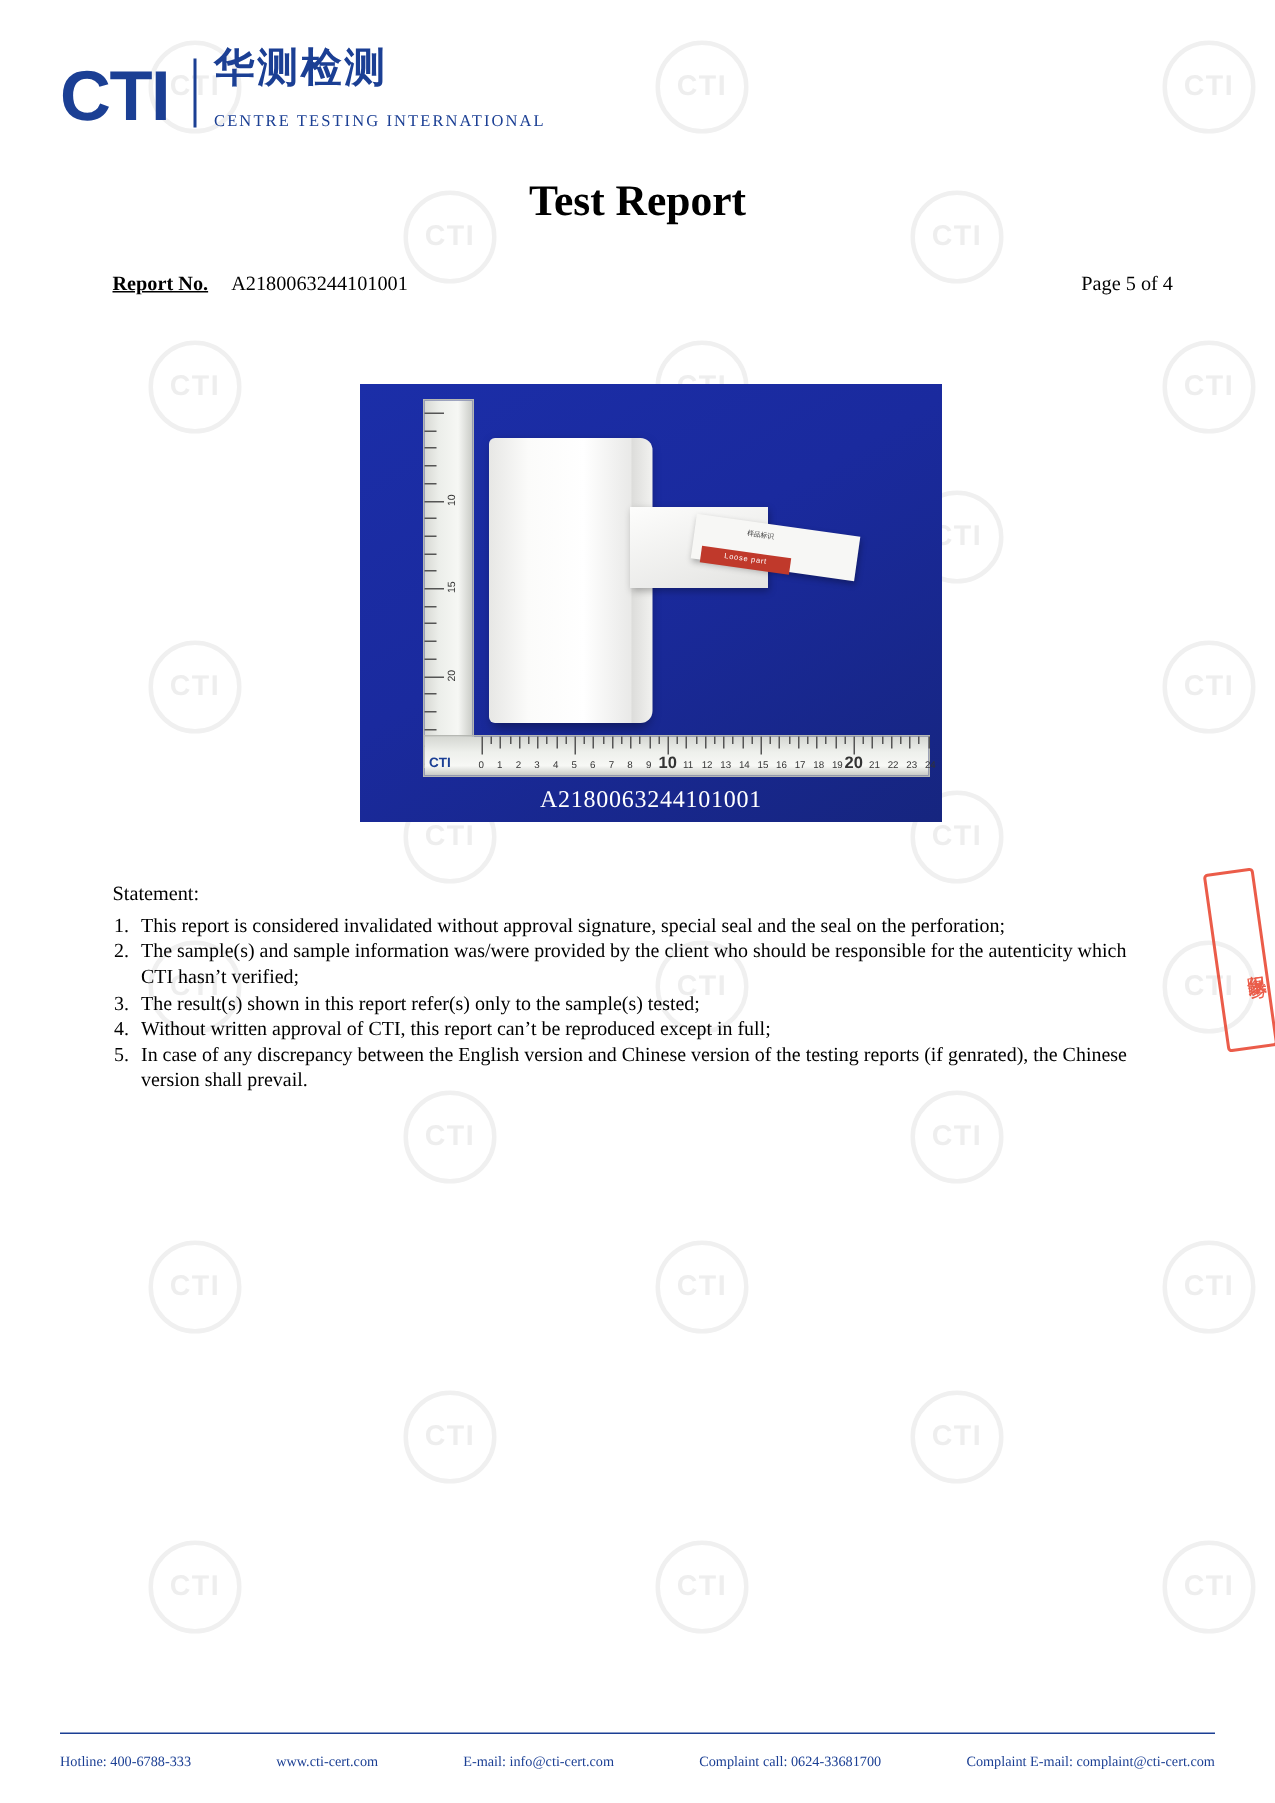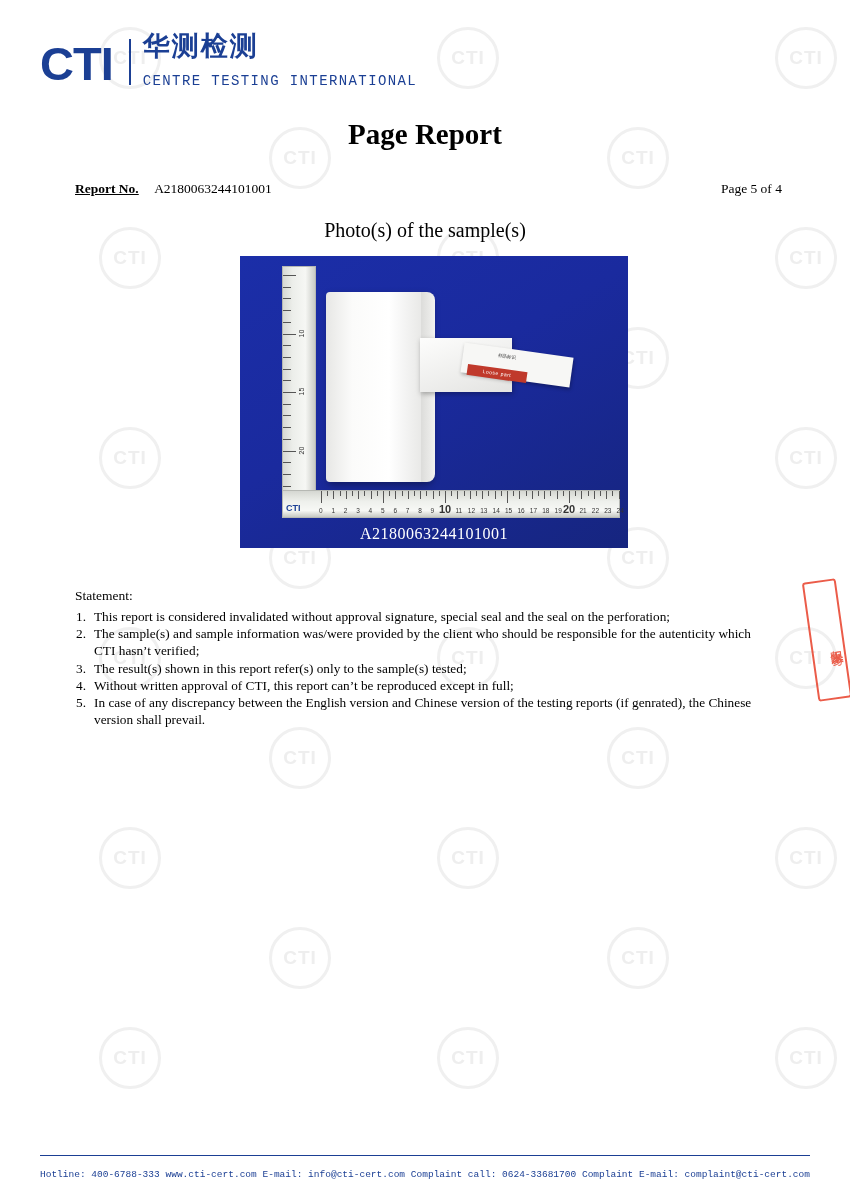--- a/index.html
+++ b/index.html
@@ -74,22 +74,22 @@
   }
   .logo-cn {
     font-family: "DejaVu Sans", sans-serif;
     font-weight: bold;
     font-size: 27px;
     line-height: 32px;
     color: #1b3f94;
     letter-spacing: 2px;
   }
   .logo-en {
-    font-family: Liberation Mono, monospace;
-    font-size: 14px;
+    font-family: Liberation Serif, serif;
+    font-size: 11px;
     line-height: 11px;
     color: #1b3f94;
     letter-spacing: 1.4px;
     margin-top: 14px;
   }
 
   
   .doc-title {
     position: absolute;
     left: 0; right: 0;
@@ -352,21 +352,21 @@
     z-index: 3;
   }
   .footer {
     position: absolute;
     left: 40px;
     right: 40px;
     bottom: 22px;
     display: flex;
     justify-content: space-between;
     align-items: flex-end;
-    font-family: Liberation Mono, monospace;
+    font-family: Liberation Serif, serif;
     font-size: 9.5px;
     color: #1b3f94;
     z-index: 3;
   }
   .footer span { white-space: nowrap; }
 </style>
 </head>
 <body>
 
 <div class="page">
@@ -404,29 +404,28 @@
 
   <div class="header">
     <div class="logo-cti">CTI</div>
     <div class="logo-sep"></div>
     <div class="logo-cn-wrap">
       <div class="logo-cn">华测检测</div>
       <div class="logo-en">CENTRE TESTING INTERNATIONAL</div>
     </div>
   </div>
 
-  <div class="doc-title">Page Report</div>
+  <div class="doc-title">Test Report</div>
 
   <div class="report-no-row">
     <span class="report-no-label">Report No.</span>
     <span class="report-no-value">A2180063244101001</span>
   </div>
   <div class="page-of">Page 5 of 4</div>
 
-  <div class="photo-heading">Photo(s) of the sample(s)</div>
 
   <div class="photo-box">
     <div class="photo-bg"></div>
 
     <div class="ruler-v" id="ruler-v">
         <div class="tick major" style="top: 8px;"></div>
         <div class="tick" style="top: 19.7px;"></div>
         <div class="tick" style="top: 31.4px;"></div>
         <div class="tick" style="top: 43.1px;"></div>
         <div class="tick" style="top: 54.8px;"></div>

